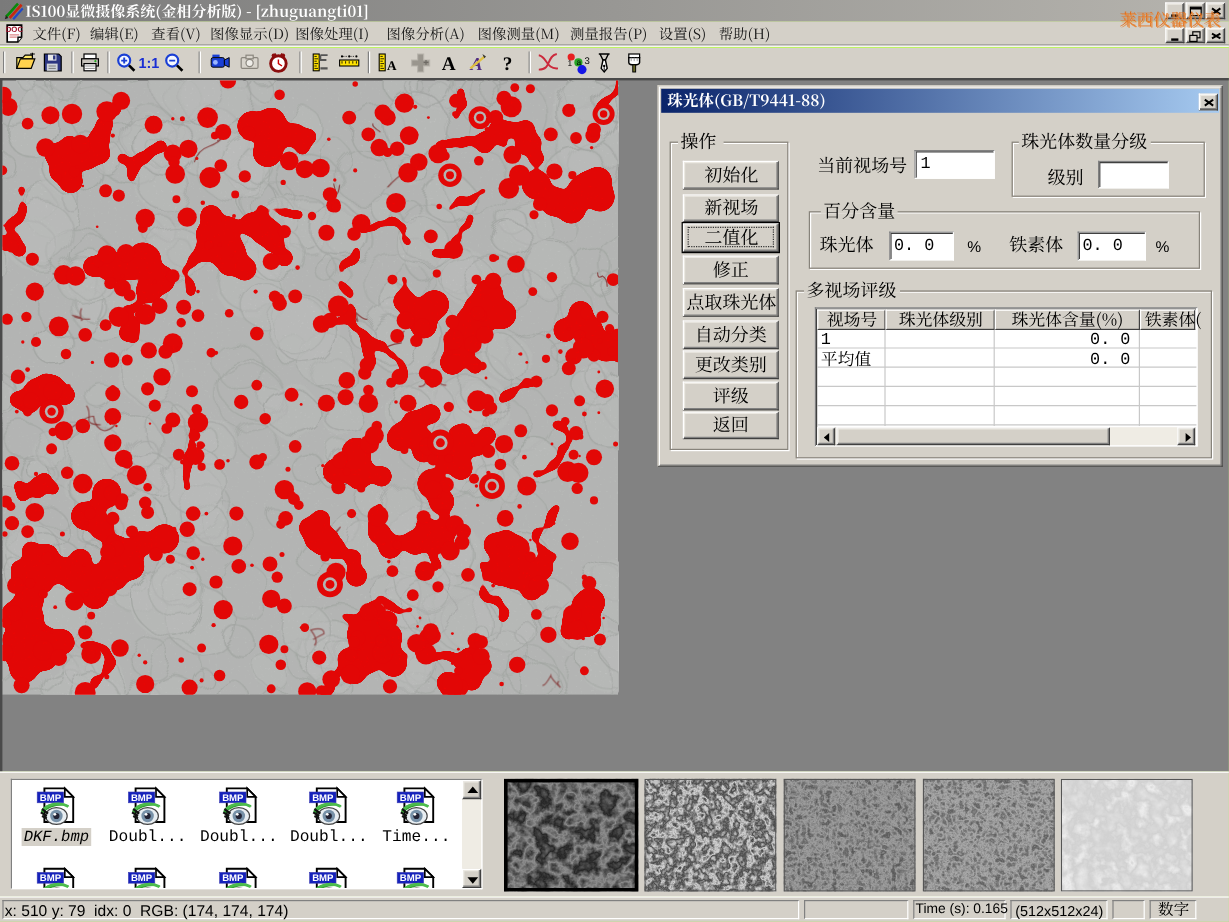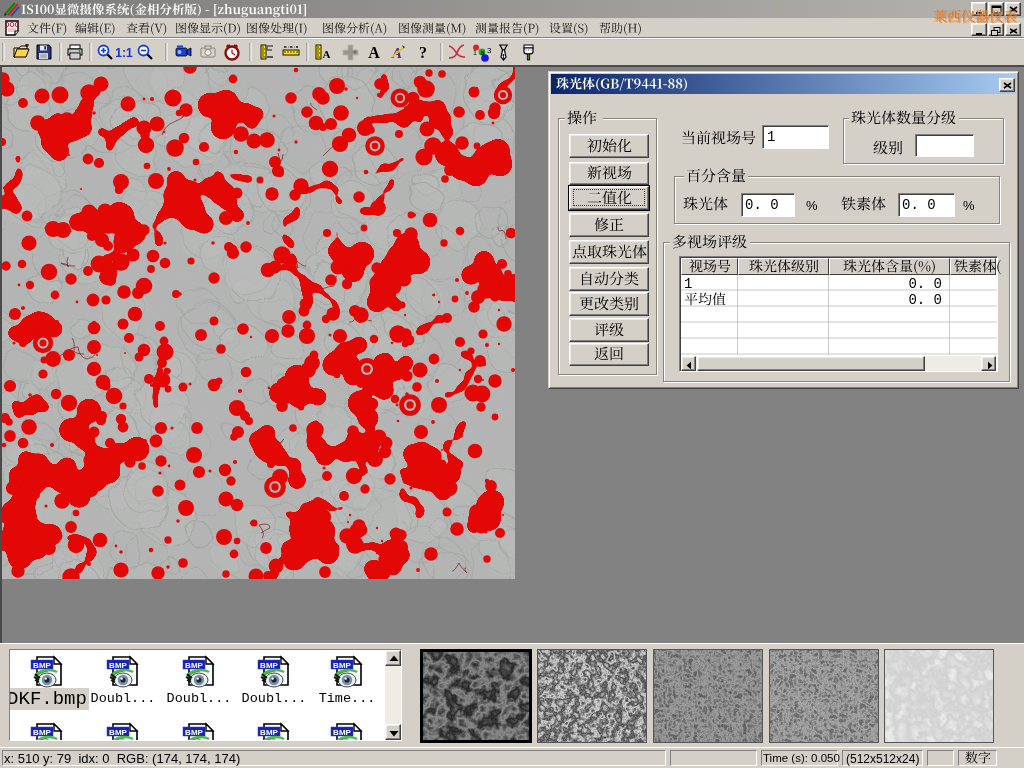--- a/index.html
+++ b/index.html
@@ -1,20 +1,20 @@
 <!DOCTYPE html>
 <html><head><meta charset="utf-8"><style>
 *{margin:0;padding:0;box-sizing:border-box}
 html,body{width:1024px;height:768px;overflow:hidden;background:#d4d0c8;font-family:"Liberation Sans",sans-serif}
 .abs{position:absolute}
 .btn3d{position:absolute;background:#d4d0c8;border:1px solid;border-color:#fff #404040 #404040 #fff;box-shadow:inset -1px -1px 0 #808080,inset 1px 1px 0 #ece9e2}
 .sunken{position:absolute;background:#fff;border:1px solid;border-color:#808080 #fff #fff #808080;box-shadow:inset 1px 1px 0 #404040}
 .grp{position:absolute;border:1px solid #87837b;box-shadow:inset 1px 1px 0 #fff,1px 1px 0 #fff}
 </style></head><body>
-<div class="abs" style="left:0;top:0;width:1024px;height:768px;background:#f9a8d4">
+<div class="abs" style="left:0;top:0;width:1024px;height:768px;background:#bef264">
     <div class="abs" style="left:0;top:0;width:1024px;height:18px;background:linear-gradient(90deg,#7a7a7a,#b6b4ae)"></div>
     <svg class="abs" style="left:3px;top:1px" width="17" height="16">
       <path d="M2 13C6 9 9 5 12 2" stroke="#0a8a0a" stroke-width="2.2" fill="none"></path>
       <path d="M5 14C9 10 12 6 15 3" stroke="#c82810" stroke-width="2.2" fill="none"></path>
       <path d="M8 15C11 12 13 9 16 6" stroke="#2048c8" stroke-width="1.8" fill="none"></path>
       <path d="M1 15l3-1-2-2z" fill="#222"></path>
     </svg>
     <svg style="position:absolute;left:21px;top:2.5px;overflow:visible" width="288" height="16">
       <g transform="translate(0,11.0) scale(0.01250,-0.01250)" fill="#ffffff">
         <use href="#gB49" x="0"></use>
@@ -2066,21 +2066,21 @@
     <div class="btn3d" style="left:981px;top:356px;width:15px;height:15px"><svg width="13" height="13">
         <path d="M6.0 3.75L10.5 7.5L6.0 11.25z" fill="#000"></path>
       </svg></div>
     <div class="btn3d" style="left:697px;top:356px;width:228px;height:15px"></div>
     <div class="abs" style="left:0;top:643px;width:1024px;height:104px;background:#d4d0c8;border-top:1px solid #fff"></div>
     <div class="sunken" style="left:9px;top:649px;width:393px;height:92px;overflow:hidden"></div>
     <div class="abs" style="left:10px;top:650px;width:391px;height:90px;overflow:hidden;background:#fff">
       <svg style="position:absolute;left:20px;top:4px" width="34" height="34" viewBox="0 0 34 34">
         <use href="#bmpicon"></use>
       </svg>
-      <div style="position:absolute;left:-8px;top:38px;width:90px;text-align:center;"><span style="background:#d4d0c8;font-family:'Liberation Mono',monospace;font-size:19px;color:#000;padding:0 2px;">DKF.bmp</span></div>
+      <div style="position:absolute;left:-8px;top:38px;width:90px;text-align:center;"><span style="background:#d4d0c8;font-family:'Liberation Mono',monospace;font-size:13px;color:#000;padding:0 2px;font-style:italic;">DKF.bmp</span></div>
       <svg style="position:absolute;left:96px;top:4px" width="34" height="34" viewBox="0 0 34 34">
         <use href="#bmpicon"></use>
       </svg>
       <div style="position:absolute;left:68px;top:38px;width:90px;text-align:center;"><span style="font-family:'Liberation Mono',monospace;font-size:13.5px;color:#000;padding:0 2px;">Doubl...</span></div>
       <svg style="position:absolute;left:172px;top:4px" width="34" height="34" viewBox="0 0 34 34">
         <use href="#bmpicon"></use>
       </svg>
       <div style="position:absolute;left:144px;top:38px;width:90px;text-align:center;"><span style="font-family:'Liberation Mono',monospace;font-size:13.5px;color:#000;padding:0 2px;">Doubl...</span></div>
       <svg style="position:absolute;left:247px;top:4px" width="34" height="34" viewBox="0 0 34 34">
         <use href="#bmpicon"></use>
@@ -2189,21 +2189,21 @@
       <rect x="0.5" y="0.5" width="109" height="93" fill="none" stroke="#555" stroke-width="1"></rect>
     </svg>
     <div class="abs" style="left:0;top:747px;width:1024px;height:21px;background:#d4d0c8;border-top:1px solid #fff"></div>
     <div class="abs" style="left:2px;top:750px;width:664px;height:16px;border:1px solid;border-color:#808080 #fff #fff #808080"></div>
     <div class="abs" style="left:670px;top:750px;width:87px;height:16px;border:1px solid;border-color:#808080 #fff #fff #808080"></div>
     <div class="abs" style="left:761px;top:750px;width:77px;height:16px;border:1px solid;border-color:#808080 #fff #fff #808080"></div>
     <div class="abs" style="left:842px;top:750px;width:81px;height:16px;border:1px solid;border-color:#808080 #fff #fff #808080"></div>
     <div class="abs" style="left:927px;top:750px;width:27px;height:16px;border:1px solid;border-color:#808080 #fff #fff #808080"></div>
     <div class="abs" style="left:958px;top:750px;width:39px;height:16px;border:1px solid;border-color:#808080 #fff #fff #808080"></div>
     <div class="abs" style="left:4px;top:751px;font-size:13px;color:#000">x: 510 y: 79&nbsp; idx: 0&nbsp; RGB: (174, 174, 174)</div>
-    <div class="abs" style="left:763px;top:752px;font-size:11.5px">Time (s): 0.050</div>
+    <div class="abs" style="left:763px;top:752px;font-size:11.5px">Time (s): 0.165</div>
     <div class="abs" style="left:846px;top:752px;font-size:12px">(512x512x24)</div>
     <svg style="position:absolute;left:965px;top:751px;overflow:visible" width="28" height="17">
       <g transform="translate(0,11.4) scale(0.01300,-0.01300)" fill="#000000">
         <use href="#gR6570" x="0"></use>
         <use href="#gR5b57" x="1000"></use>
       </g>
     </svg>
   </div>
 <svg width="0" height="0" style="position:absolute">
     <defs>

